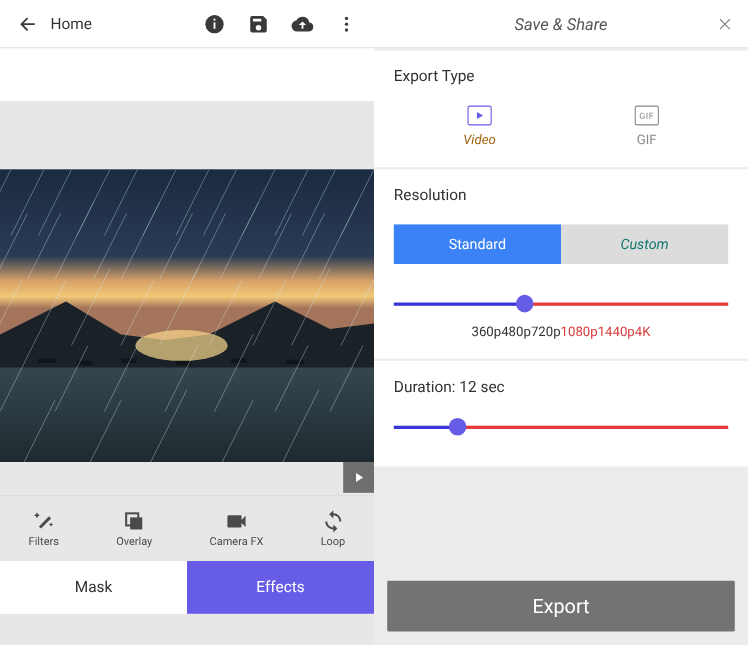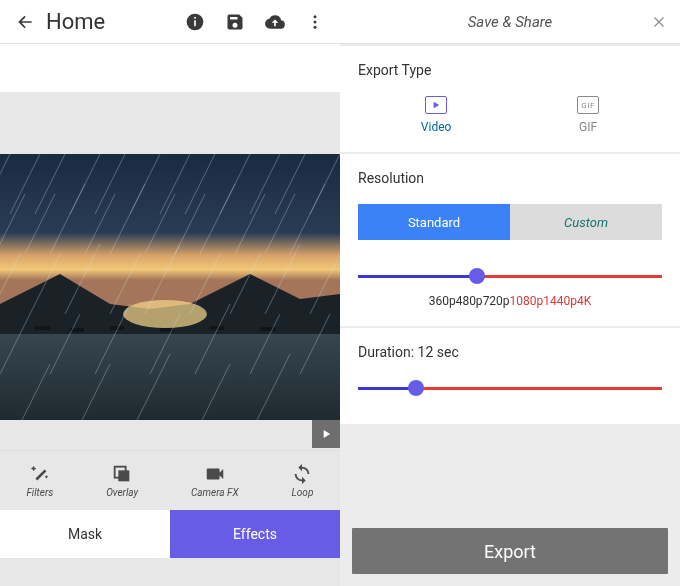--- a/index.html
+++ b/index.html
@@ -2,56 +2,56 @@
 <html><head>
 <meta charset="utf-8">
 <style>
   * { margin: 0; padding: 0; box-sizing: border-box; font-family: -apple-system, Roboto, Arial, sans-serif; }
   body { width: 680px; height: 586px; display: flex; background: #eee; overflow: hidden; }
 
   
   .left { width: 340px; height: 586px; display: flex; flex-direction: column; background: #e7e7e7; }
   .topbar { height: 44px; background: #fff; display: flex; align-items: center; padding: 0 8px; border-bottom: 1px solid #e0e0e0; }
   .topbar .back { width: 34px; height: 34px; display: flex; align-items: center; justify-content: center; cursor: pointer; }
-  .topbar .title { font-size: 22px; color: #333; margin-left: 4px; flex: 1; }
+  .topbar .title { font-size: 14px; color: #333; margin-left: 4px; flex: 1; }
   .topbar .icons { display: flex; gap: 18px; margin-right: 6px; }
   .topbar .icons > div { width: 22px; height: 22px; display: flex; align-items: center; justify-content: center; cursor: pointer; }
 
   .whitebar { height: 48px; background: #fff; margin-top: 0; }
   .gap1 { height: 62px; background: #e7e7e7; }
 
   .canvas { width: 340px; height: 266px; background: #0b2a3a; position: relative; overflow: hidden; }
   .canvas svg { position: absolute; top:0; left:0; }
 
   .belowplay { height: 30px; background: #e7e7e7; position: relative; }
   .belowplay .pb { position: absolute; right: 0; top: 0; width: 28px; height: 28px; background: #6e6e6e; display:flex; align-items:center; justify-content:center; cursor:pointer; }
 
   .toolrow { height: 60px; background: #e7e7e7; display: flex; justify-content: space-around; align-items: center; border-top: 1px solid #ddd; }
-  .tool { display: flex; flex-direction: column; align-items: center; gap: 2px; color: #4a4a4a; cursor: pointer; font-style: italic; }
+  .tool { display: flex; flex-direction: column; align-items: center; gap: 2px; color: #4a4a4a; cursor: pointer; }
   .tool .lbl { font-size: 10px; }
 
   .tabs { height: 48px; background: #fff; display: flex; }
   .tab { flex: 1; display: flex; align-items: center; justify-content: center; font-size: 14px; color: #333; cursor: pointer; }
   .tab.active { background: #675ce6; color: #fff; }
 
   
   .right { width: 340px; height: 586px; background: #ececec; display: flex; flex-direction: column; }
   .rhead { height: 44px; background: #fff; display: flex; align-items: center; justify-content: center; position: relative; border-bottom: 1px solid #e0e0e0; }
   .rhead .rtitle { font-size: 15px; color: #555; font-style: italic; }
   .rhead .close { position: absolute; right: 8px; top: 9px; width: 26px; height: 26px; display:flex; align-items:center; justify-content:center; cursor:pointer; }
 
   .card { background: #fff; margin-top: 2px; padding: 16px 18px 18px; }
   .card h3 { font-size: 14px; font-weight: 400; color: #333; margin-bottom: 18px; }
 
   .etrow { display: flex; justify-content: space-around; }
   .et { display: flex; flex-direction: column; align-items: center; gap: 6px; cursor: pointer; }
   .et .box { width: 22px; height: 18px; border: 1.5px solid #888; border-radius: 2px; display:flex; align-items:center; justify-content:center; font-size:8px; color:#888; letter-spacing: 0.5px;}
   .et.sel .box { border-color: #675ce6; color: #675ce6; }
   .et .etlbl { font-size: 12px; color: #888; }
-  .et.sel .etlbl { color: #0369a1; }
+  .et.sel .etlbl { color: #a16207; font-style: italic; }
 
   .seg { display: flex; height: 36px; margin-bottom: 26px; }
   .seg > div { flex: 1; display:flex; align-items:center; justify-content:center; font-size: 13px; cursor:pointer; }
   .seg .sel { background: #3b82f6; color: #fff; }
   .seg .uns { background: #dcdcdc; color: #0f766e; font-style: italic; }
 
   .slider { position: relative; height: 20px; margin-bottom: 8px; }
   .track { position: absolute; top: 9px; left: 0; right: 0; height: 3px; }
   .track .blue { position: absolute; left:0; top:0; height:3px; background:#3a36d8; }
   .track .red { position: absolute; right:0; top:0; height:3px; background:#e53a3a; }

